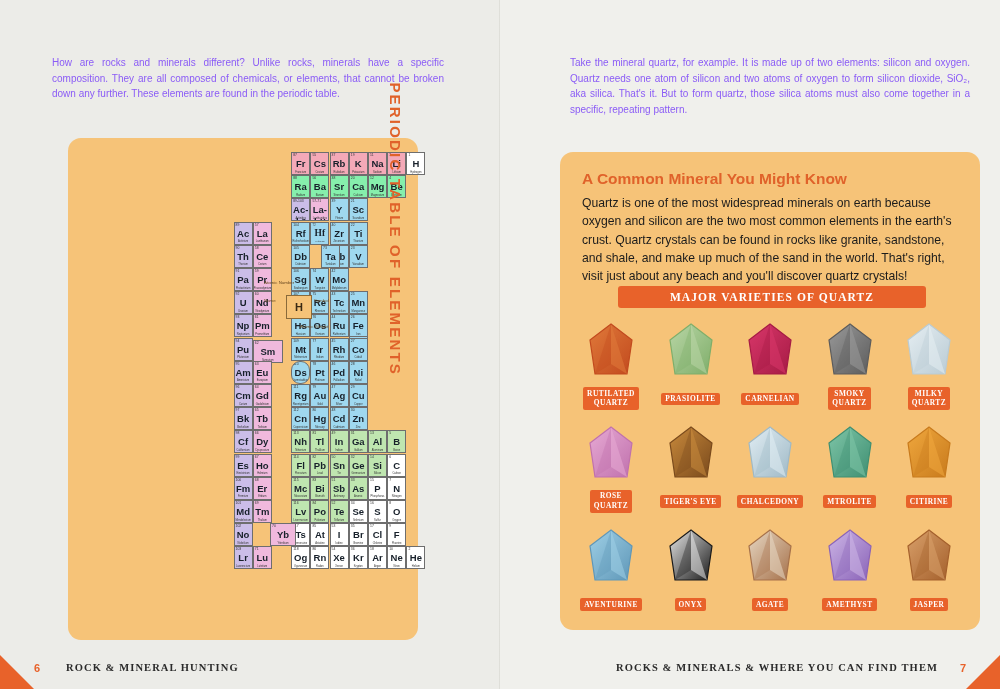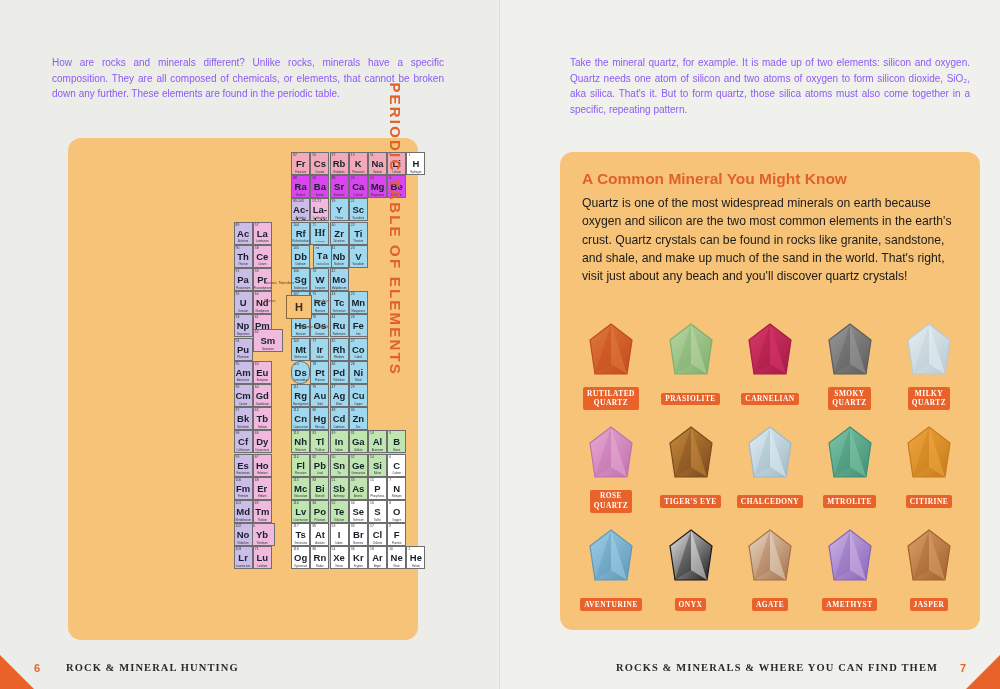--- a/index.html
+++ b/index.html
@@ -58,21 +58,21 @@
 
   .cell{
     position:absolute;width:19px;height:23px;border:0.6px solid #6e6e6e;
     box-sizing:border-box;overflow:hidden;
     font-family:"Liberation Sans",sans-serif;
   }
   .cell .sym{position:absolute;left:0;right:0;top:5px;text-align:center;font-size:9.5px;font-weight:bold;color:#17202a;}
   .cell .num{position:absolute;left:1px;top:0px;font-size:3.4px;color:#333;}
   .cell .nm{position:absolute;left:0;right:0;bottom:0.5px;text-align:center;font-size:2.6px;color:#333;}
   .c-alk{background:#f4a9b8;}
-  .c-ae{background:#d946ef;}
+  .c-ae{background:#86efac;}
   .c-tm{background:#9fd8ef;}
   .c-met{background:#bfe6b0;}
   .c-non{background:#ffffff;}
   .c-hal{background:#ffffff;}
   .c-ng{background:#ffffff;}
   .c-lan{background:#f0b9dd;}
   .c-act{background:#cbbde8;}
 
   
   .qpanel{
@@ -389,21 +389,21 @@
           <div class="cell c-lan" style="left: 242.4px; top: 60.4px;">
             <div class="num">57-71</div>
             <div class="sym">La-Lu</div>
             <div class="nm">Lanthanides</div>
           </div>
           <div class="cell c-tm" style="left: 242.4px; top: 83.6px; font-family: Liberation Serif, serif;">
             <div class="num">72</div>
             <div class="sym">Hf</div>
             <div class="nm">Hafnium</div>
           </div>
-          <div class="cell c-tm" style="left: 245px; top: 106.8px; font-family: Liberation Mono, monospace;">
+          <div class="cell c-tm" style="left: 253px; top: 106.8px;">
             <div class="num">73</div>
             <div class="sym">Ta</div>
             <div class="nm">Tantalum</div>
           </div>
           <div class="cell c-tm" style="left: 242.4px; top: 130px;">
             <div class="num">74</div>
             <div class="sym">W</div>
             <div class="nm">Tungsten</div>
           </div>
           <div class="cell c-tm" style="left: 242.4px; top: 153.2px;">
@@ -574,21 +574,21 @@
           <div class="cell c-lan" style="left: 184.8px; top: 153.2px;">
             <div class="num">60</div>
             <div class="sym">Nd</div>
             <div class="nm">Neodymium</div>
           </div>
           <div class="cell c-lan" style="left: 184.8px; top: 176.4px;">
             <div class="num">61</div>
             <div class="sym">Pm</div>
             <div class="nm">Promethium</div>
           </div>
-          <div class="cell c-lan" style="left: 184.8px; top: 191px; padding-left: 28px;">
+          <div class="cell c-lan" style="left: 184.8px; top: 202px; padding-left: 28px;">
             <div class="num">62</div>
             <div class="sym">Sm</div>
             <div class="nm">Samarium</div>
           </div>
           <div class="cell c-lan" style="left: 184.8px; top: 222.8px;">
             <div class="num">63</div>
             <div class="sym">Eu</div>
             <div class="nm">Europium</div>
           </div>
           <div class="cell c-lan" style="left: 184.8px; top: 246px;">
@@ -614,21 +614,21 @@
           <div class="cell c-lan" style="left: 184.8px; top: 338.8px;">
             <div class="num">68</div>
             <div class="sym">Er</div>
             <div class="nm">Erbium</div>
           </div>
           <div class="cell c-lan" style="left: 184.8px; top: 362px;">
             <div class="num">69</div>
             <div class="sym">Tm</div>
             <div class="nm">Thulium</div>
           </div>
-          <div class="cell c-lan" style="left: 181px; top: 385.2px; padding-left: 24px;">
+          <div class="cell c-lan" style="left: 202px; top: 385.2px; padding-left: 24px;">
             <div class="num">70</div>
             <div class="sym">Yb</div>
             <div class="nm">Ytterbium</div>
           </div>
           <div class="cell c-lan" style="left: 184.8px; top: 408.4px;">
             <div class="num">71</div>
             <div class="sym">Lu</div>
             <div class="nm">Lutetium</div>
           </div>
           <div class="cell c-act" style="left: 165.6px; top: 83.6px;">
@@ -726,20 +726,21 @@
   </div>
 
   <div class="gutter"></div>
 
   <div class="page right">
     <p class="bodytext">Take the mineral quartz, for example. It is made up of two elements: silicon and oxygen. Quartz needs one atom of silicon and two atoms of oxygen to form silicon dioxide, SiO₂, aka silica. That's it. But to form quartz, those silica atoms must also come together in a specific, repeating pattern.</p>
 
     <div class="qpanel">
       <div class="qtitle">A Common Mineral You Might Know</div>
       <div class="qbody">Quartz is one of the most widespread minerals on earth because oxygen and silicon are the two most common elements in the earth's crust. Quartz crystals can be found in rocks like granite, sandstone, and shale, and make up much of the sand in the world. That's right, visit just about any beach and you'll discover quartz crystals!</div>
+      <div class="qbanner">MAJOR VARIETIES OF QUARTZ</div>
       <div class="qgrid" id="qgrid">
           <div class="qrow">
             <div class="qitem"><div class="gem"><svg viewBox="0 0 62 62" width="62" height="62">
                   <defs>
                     <linearGradient id="g0_RUTILATED" x1="0" y1="0" x2="1" y2="1">
                       <stop offset="0%" stop-color="#e07a3a"></stop>
                       <stop offset="100%" stop-color="#c24a1e"></stop>
                     </linearGradient>
                   </defs>
                   <polygon points="31,4 52,20 47,54 15,54 10,20" fill="url(#g0_RUTILATED)" stroke="#c24a1e" stroke-width="1.2"></polygon>

